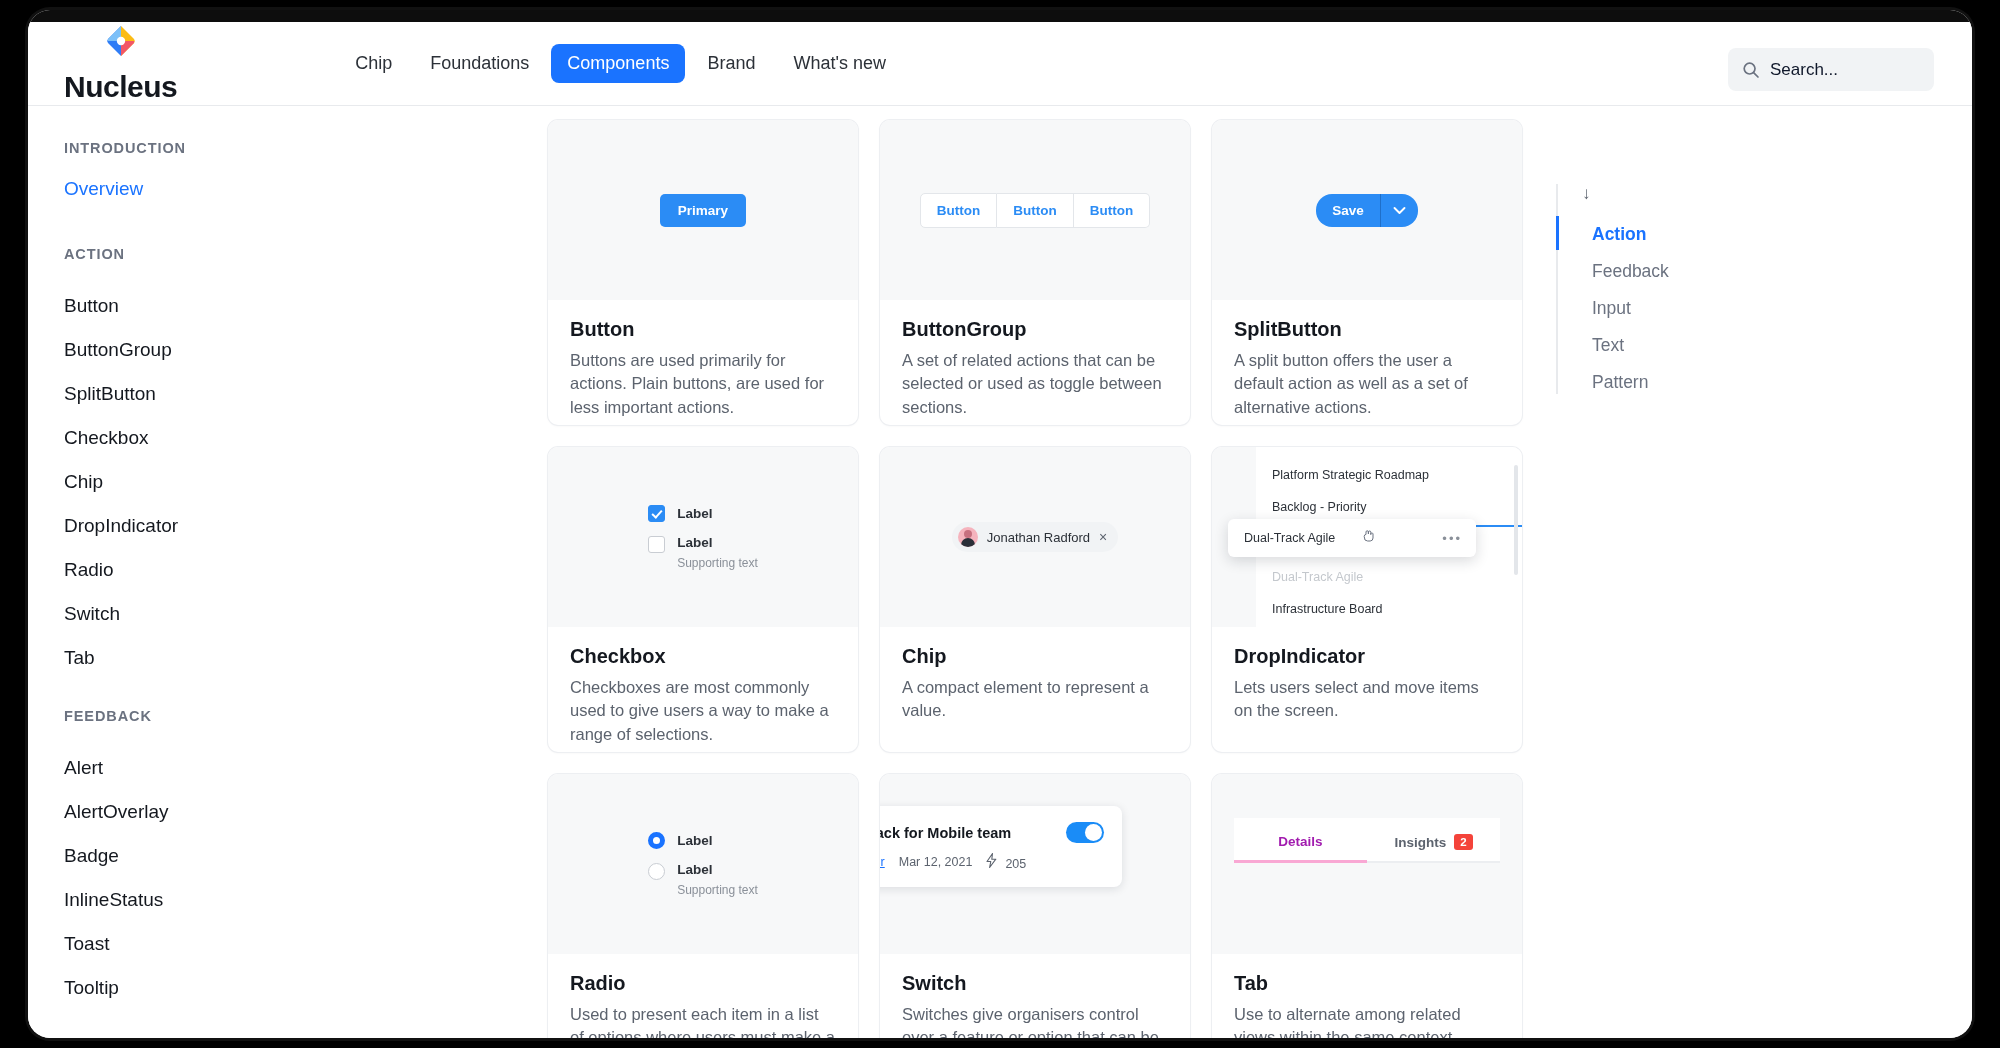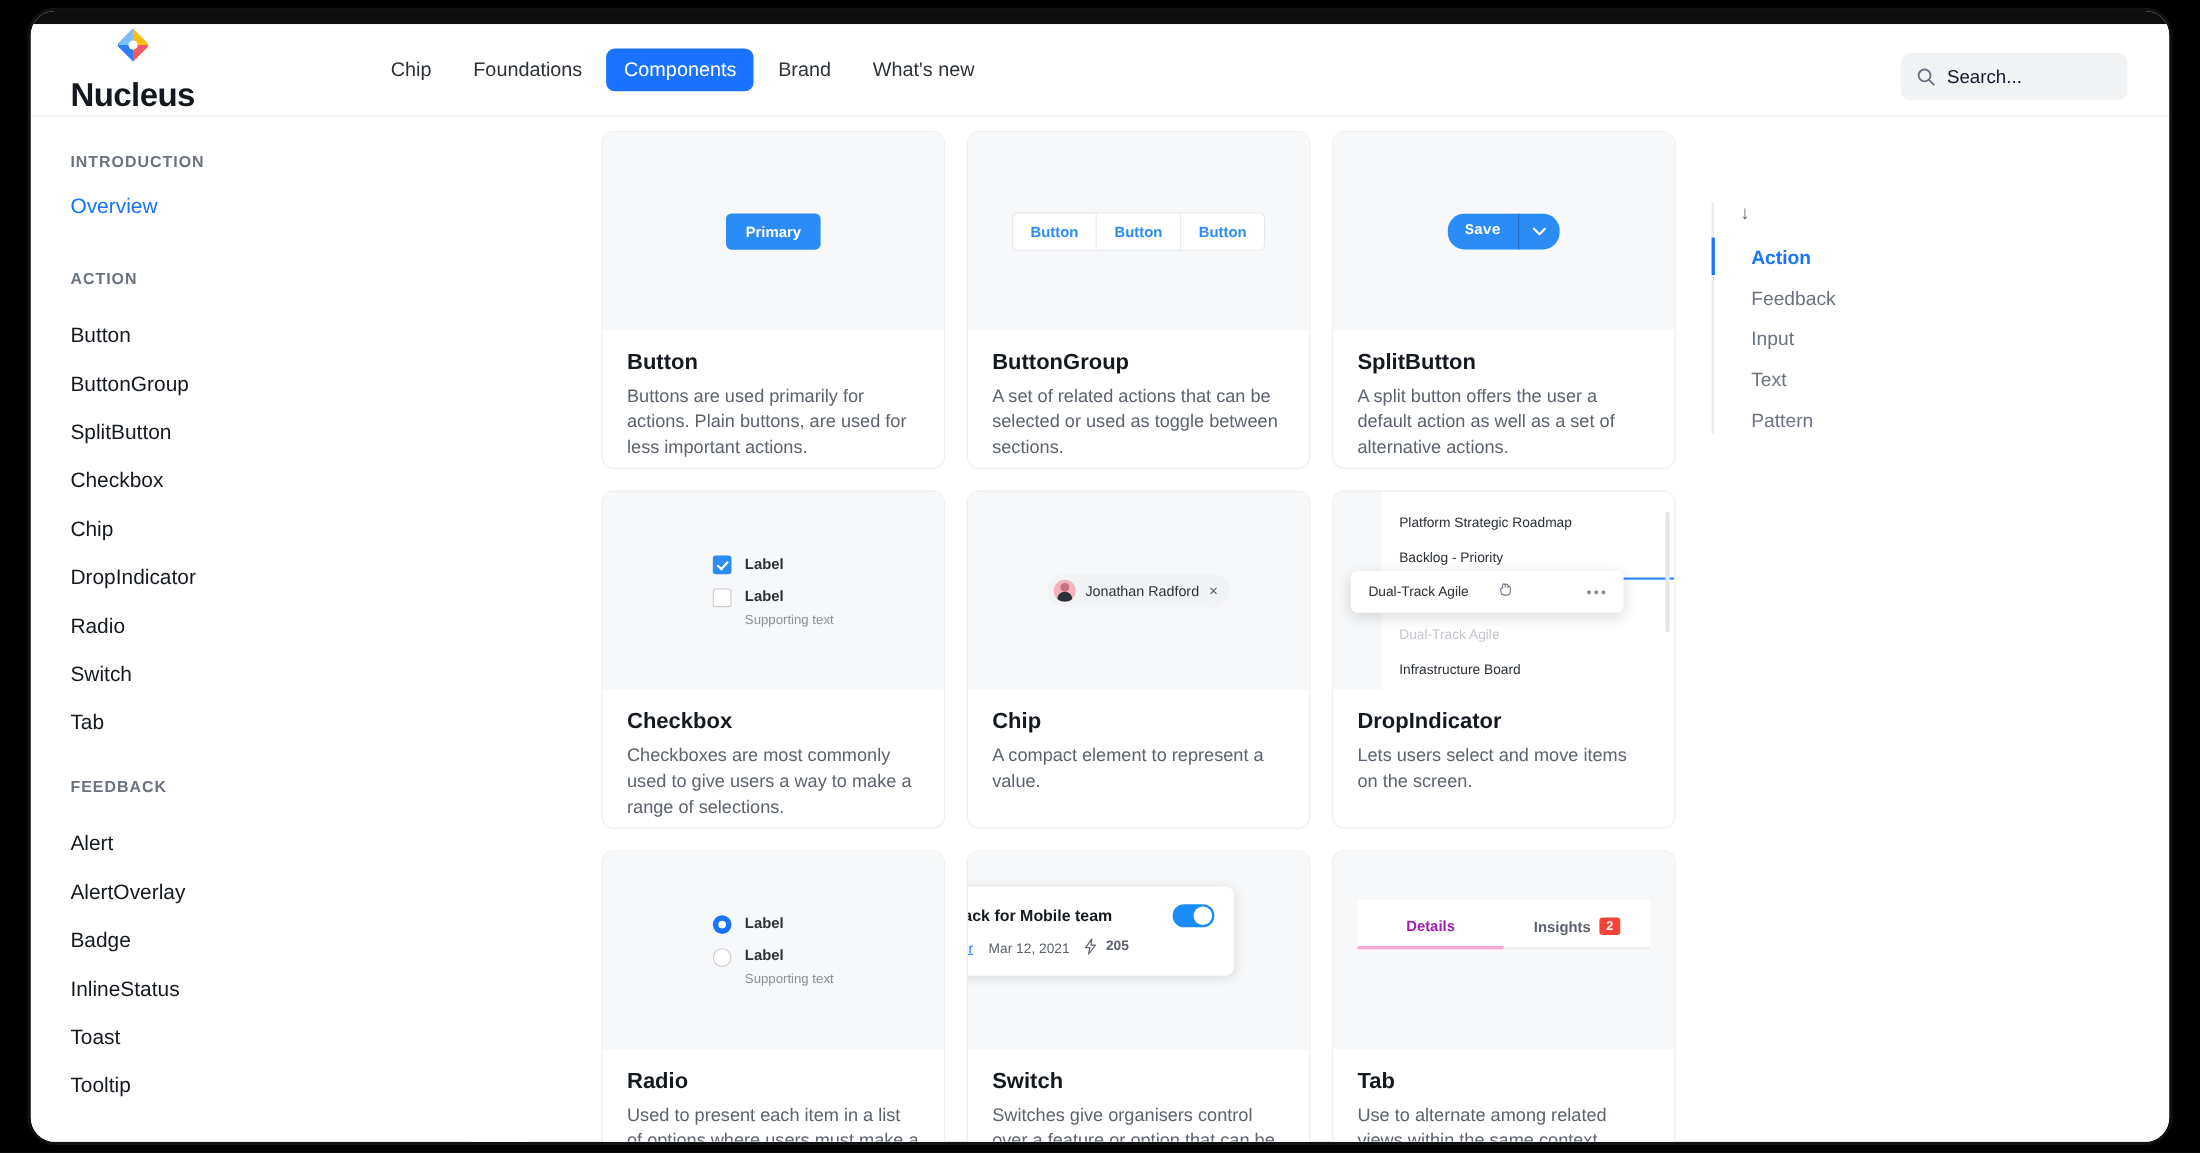--- a/index.html
+++ b/index.html
@@ -107,21 +107,21 @@
     padding: 9px 18px; border-radius: 5px;
   }
   .btn-group { display: flex; }
   .btn-group span {
     background: #fff; color: #2b8cf5; font-size: 13.5px; font-weight: bold;
     padding: 9px 16px; border: 1px solid #e3e6ea;
   }
   .btn-group span:first-child { border-radius: 5px 0 0 5px; }
   .btn-group span:last-child { border-radius: 0 5px 5px 0; }
   .btn-group span + span { border-left: none; }
-  .split { display: flex; border-radius: 16px; overflow: hidden; font-family: Liberation Mono, monospace; }
+  .split { display: flex; border-radius: 16px; overflow: hidden; }
   .split .main {
     background: #2b8cf5; color: #fff; font-size: 13.5px; font-weight: bold;
     padding: 9px 16px;
   }
   .split .caret {
     background: #2b8cf5; color: #fff; padding: 9px 12px;
     border-left: 1px solid #1f6fc9; display: flex; align-items: center;
   }
 
   .opt-list { display: flex; flex-direction: column; gap: 12px; }
@@ -496,21 +496,21 @@
       <div class="card">
         <div class="card-preview">
           <div class="switch-card">
             <div class="switch-top">
               <span class="switch-title">edback for Mobile team</span>
               <span class="toggle"></span>
             </div>
             <div class="switch-meta">
               <span class="who">Meyer</span>
               <span>Mar 12, 2021</span>
-              <span style="display:flex;align-items:flex-start;gap:8px;font-weight:bold;">
+              <span style="display:flex;align-items:flex-end;gap:8px;">
                 <span>
                   <svg width="11" height="15" viewBox="0 0 11 15">
                       <polygon points="6.5,0.5 1,8.5 4.8,8.5 3.6,14.5 9.8,6.2 5.8,6.2" fill="none" stroke="#5c636e" stroke-width="1.1" stroke-linejoin="round"></polygon>
                     </svg>
                 </span>
                 <span>205</span>
               </span>
             </div>
           </div>
         </div>

